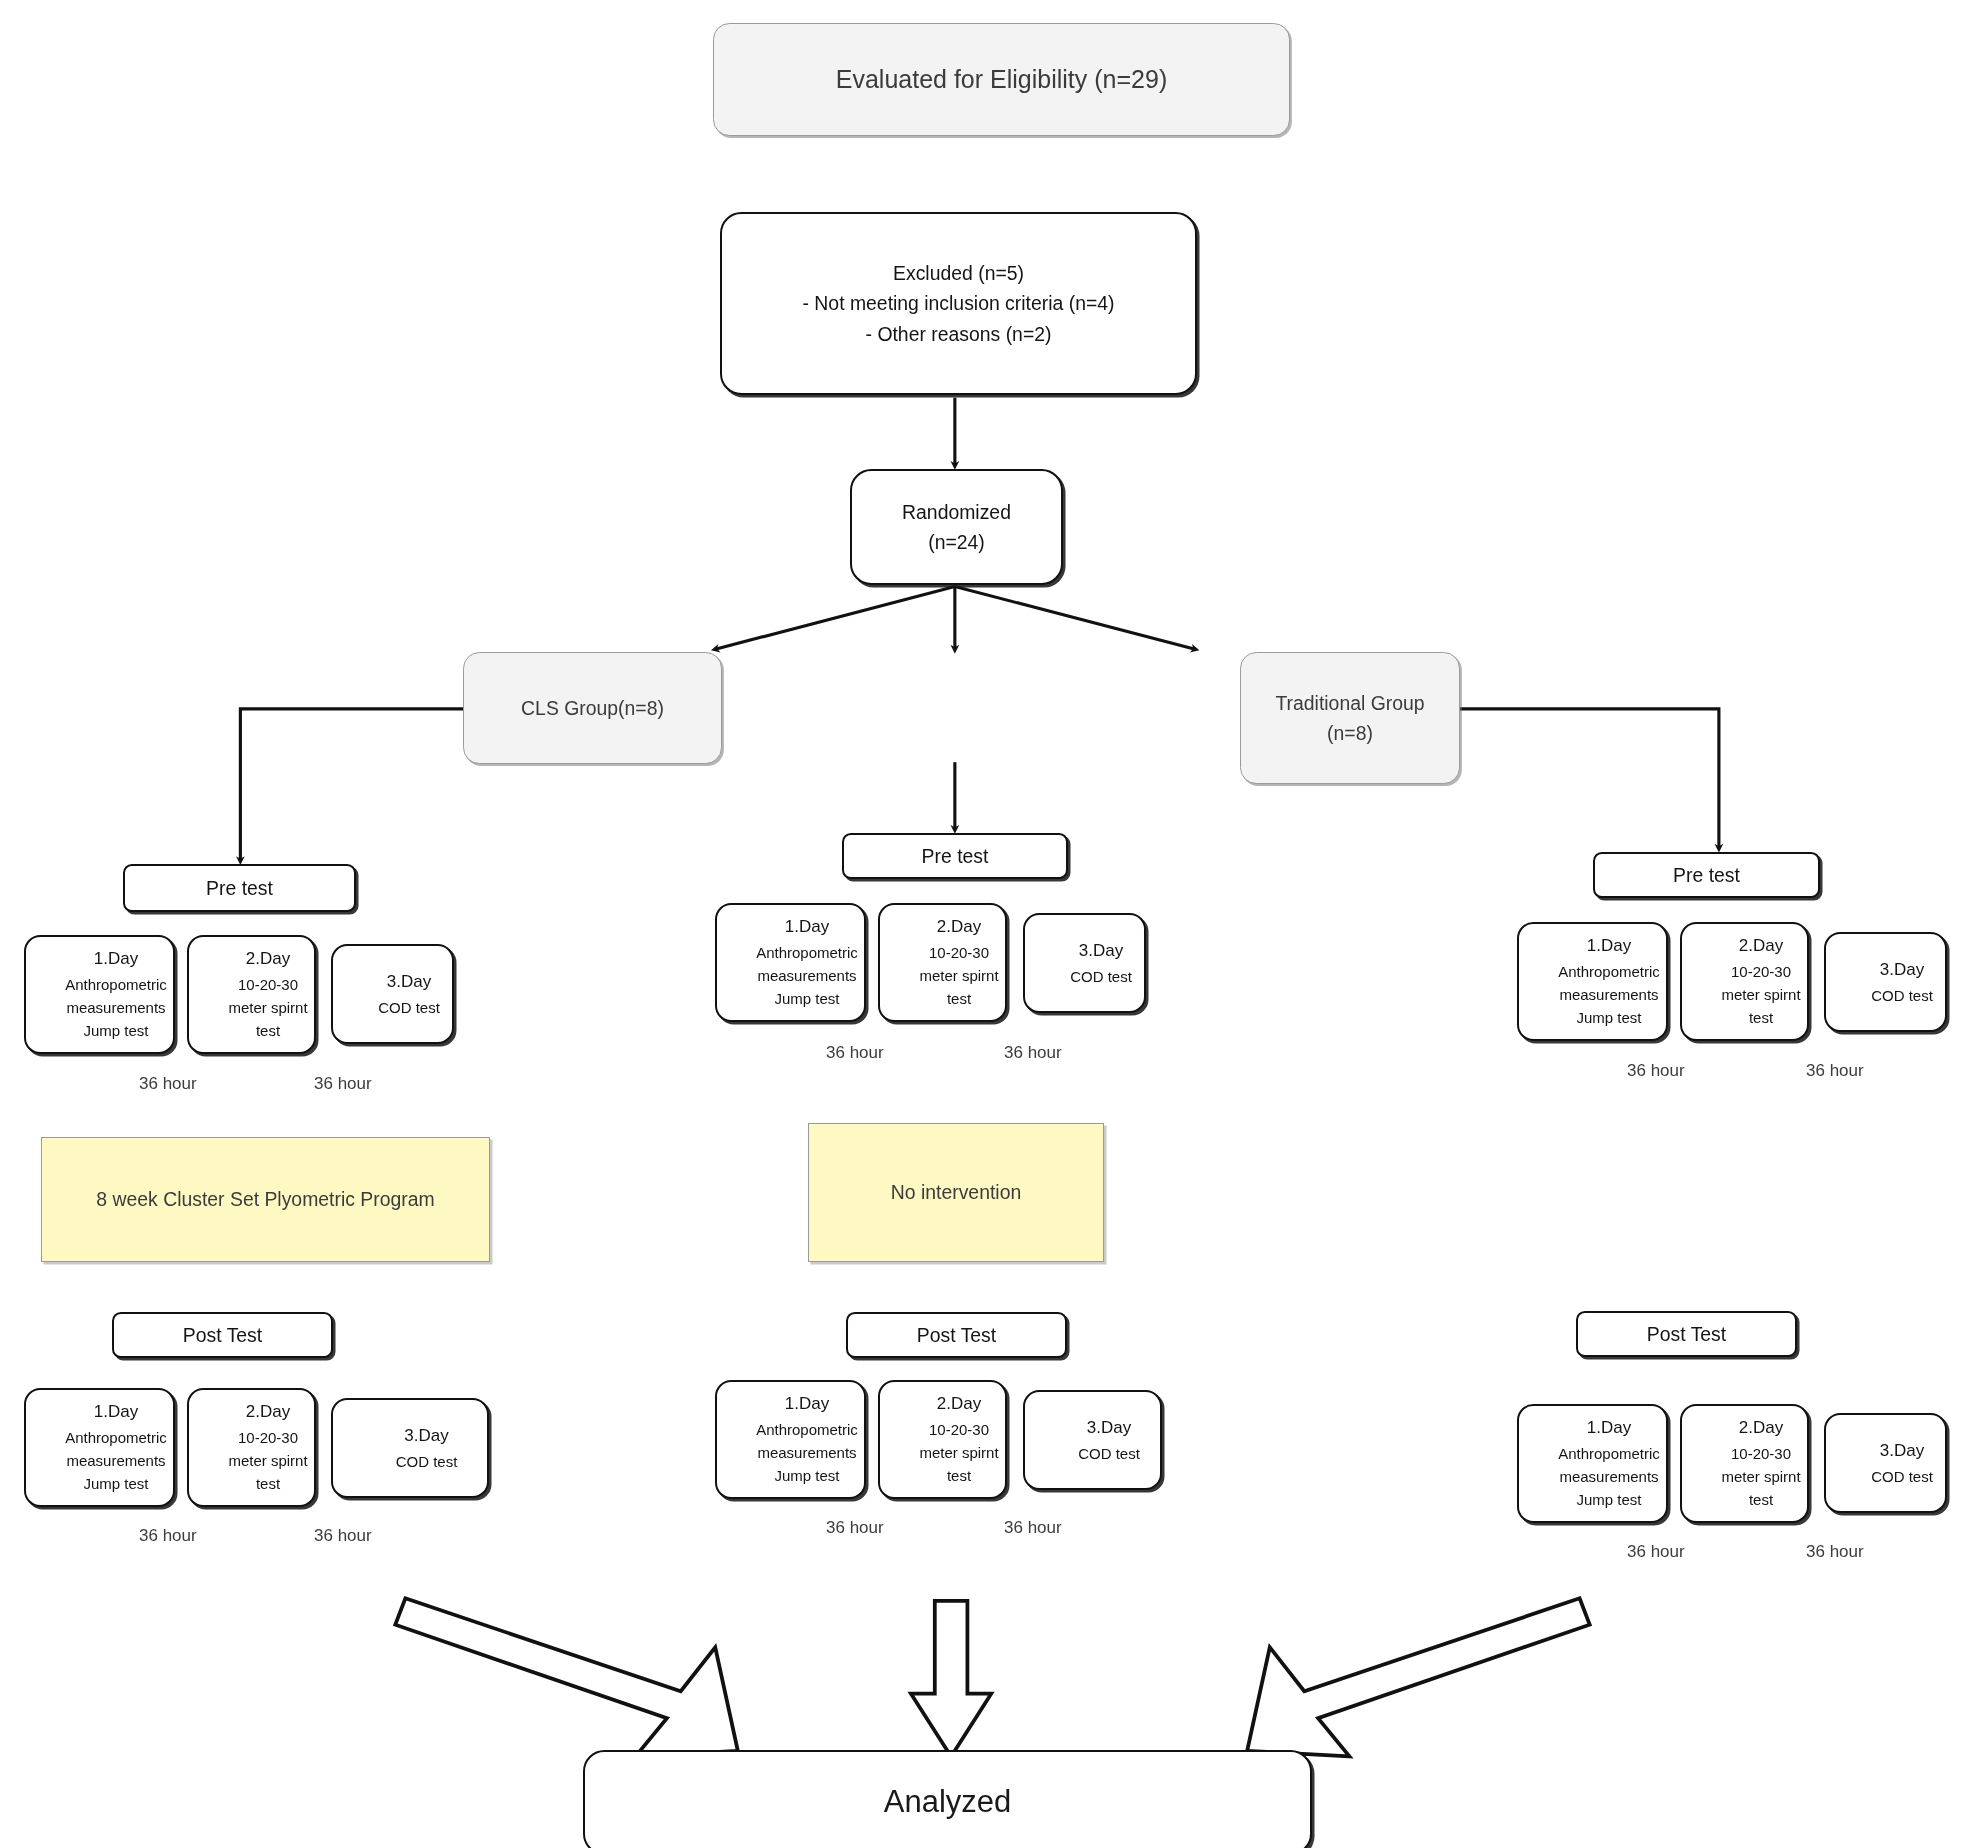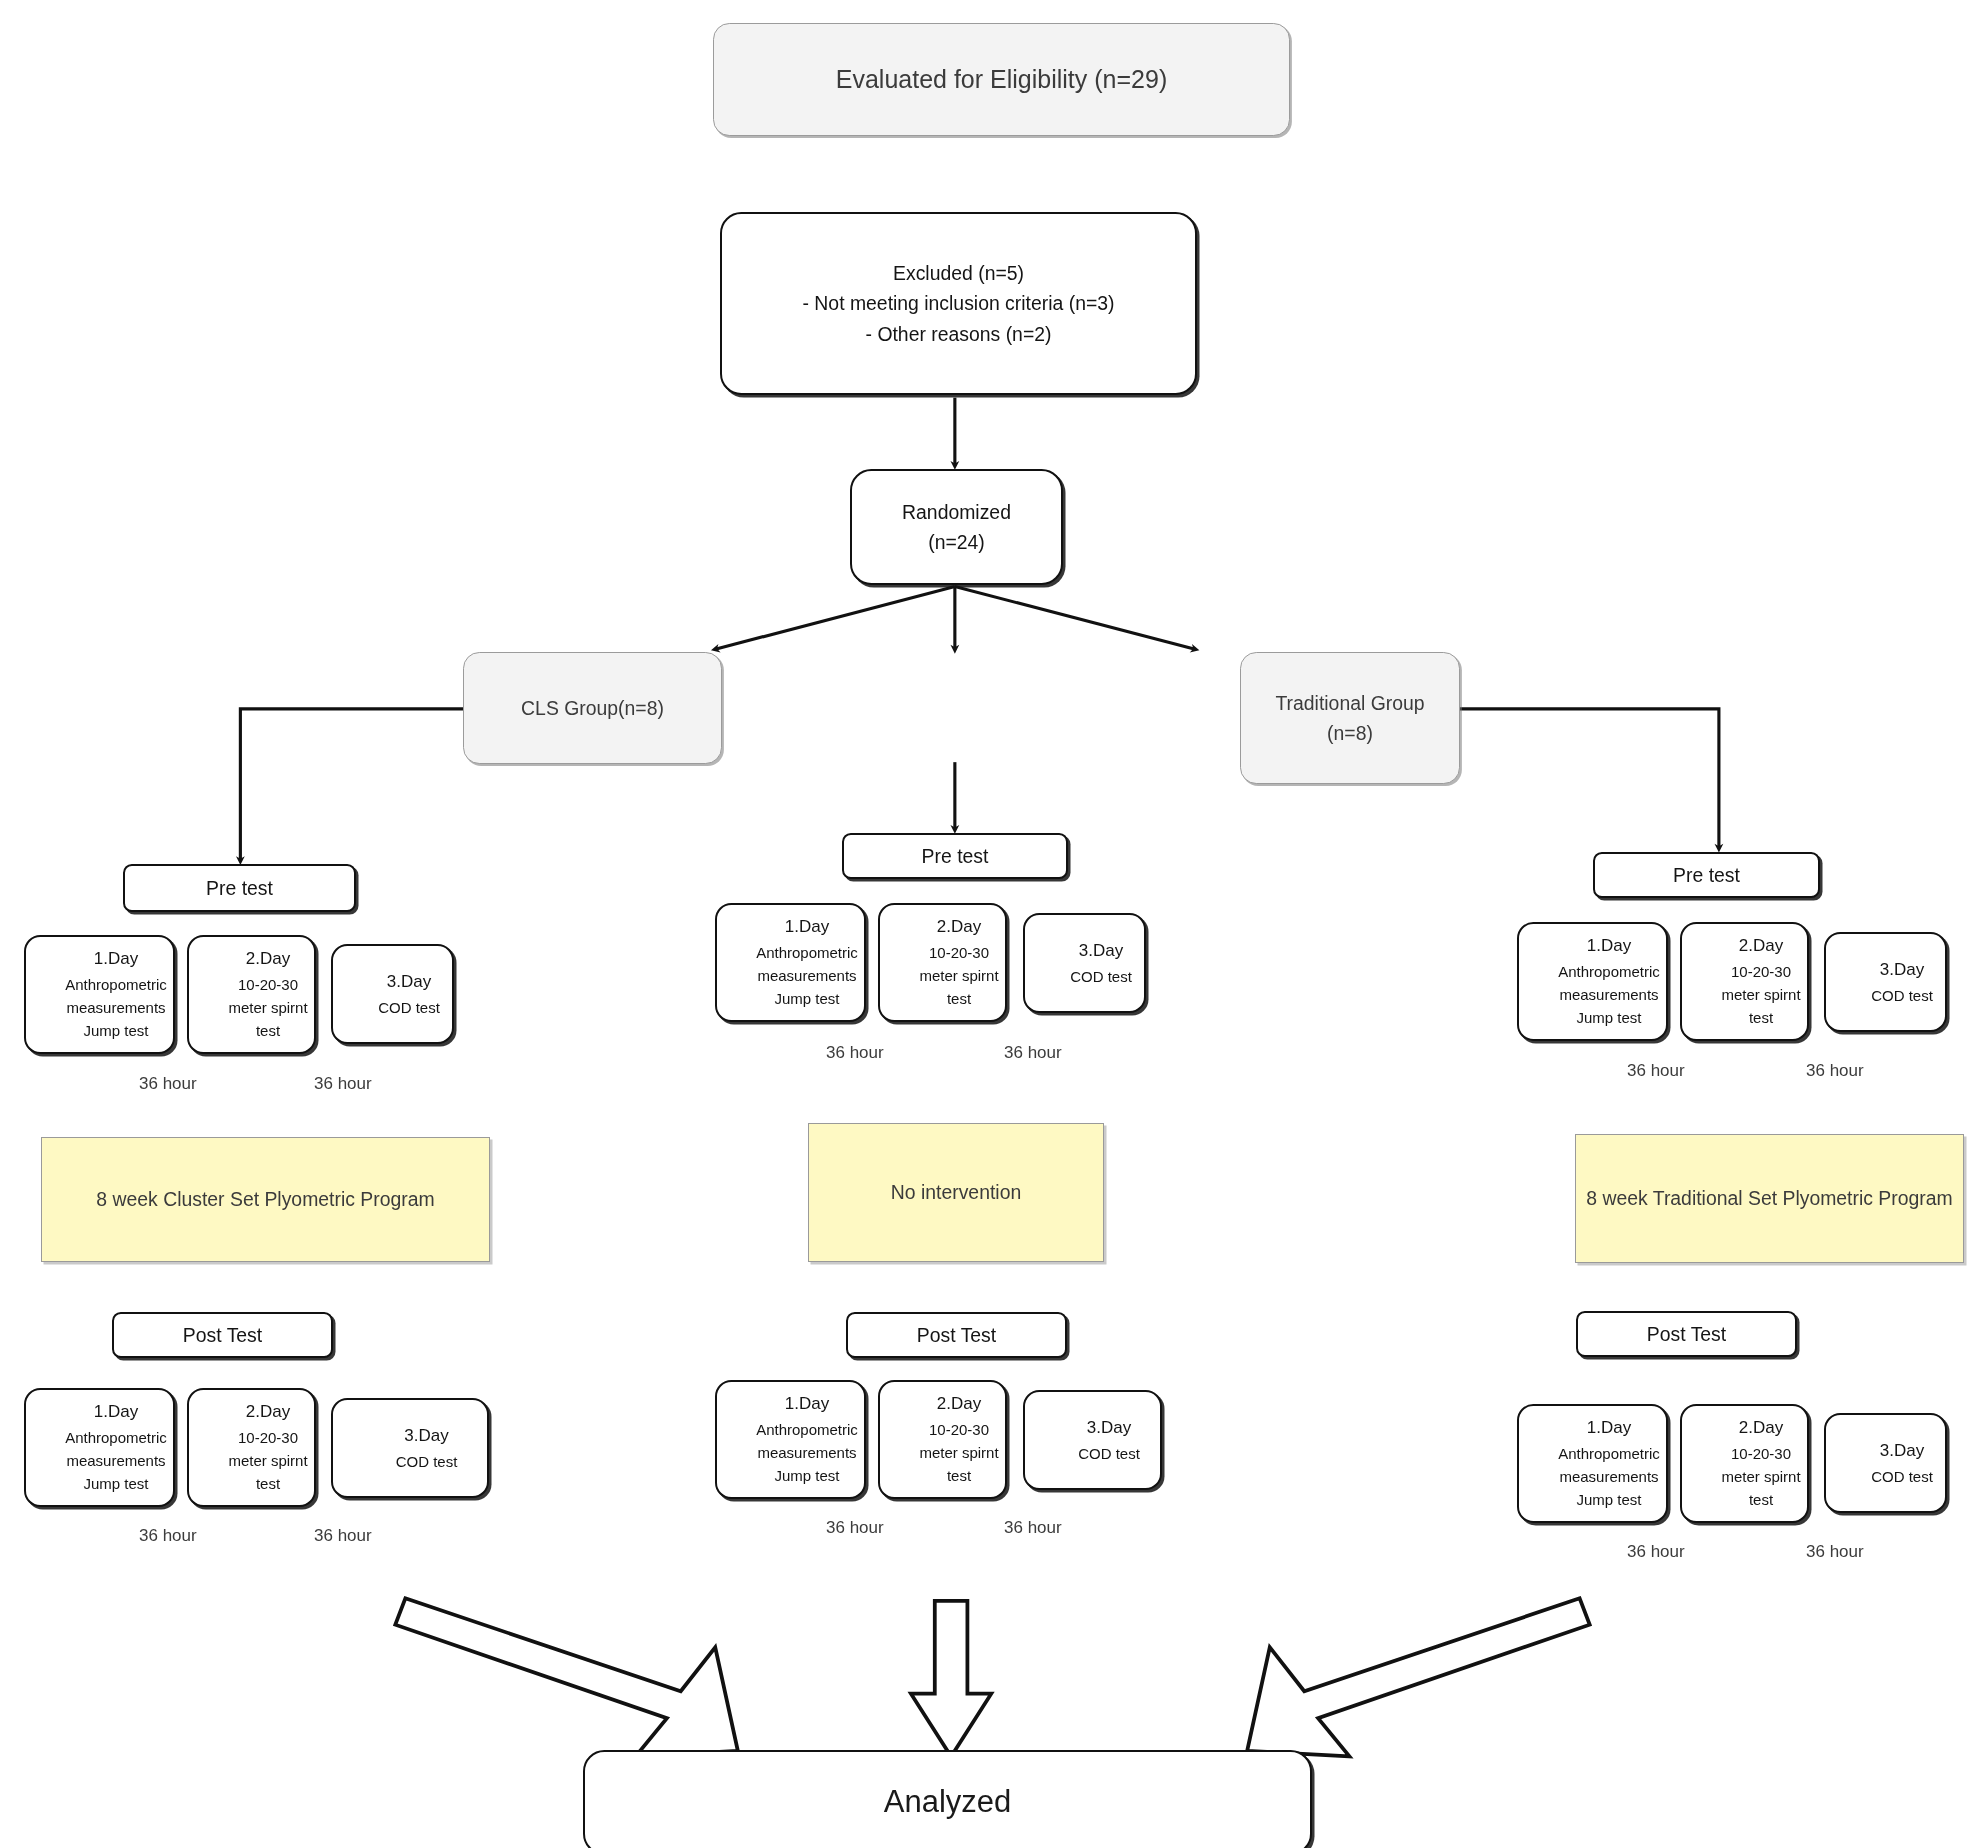--- a/index.html
+++ b/index.html
@@ -109,21 +109,21 @@
     <g fill="#fff" stroke="#111" stroke-width="6" stroke-linejoin="miter">
       <path d="M646,2548 L1085,2696 L1140,2626 L1176,2791 L1013,2800 L1063,2739 L630,2590 Z"></path>
       <path d="M2518,2548 L2079,2696 L2024,2626 L1988,2791 L2151,2800 L2101,2739 L2534,2590 Z"></path>
       <path d="M1490,2552 L1542,2552 L1542,2700 L1580,2700 L1516,2800 L1452,2700 L1490,2700 Z"></path>
     </g>
   </svg>
 
   <div class="node n-gray fs-big" style="left:669px;top:22.6px;width:577px;height:113px;margin-left:44px;">Evaluated for Eligibility (n=29)</div>
 
   <div class="node n-white fs-mid" style="left:720px;top:212px;width:477px;height:183px;">Excluded (n=5)
-- Not meeting inclusion criteria (n=3)
+- Not meeting inclusion criteria (n=4)
 - Other reasons (n=2)</div>
 
   <div class="node n-white fs-mid" style="left:850px;top:469px;width:213px;height:116px;">Randomized
 (n=24)</div>
 
   <div class="node n-gray fs-mid" style="left:463px;top:652px;width:259px;height:112px;">CLS Group(n=8)</div>
 
 
   <div class="node n-gray fs-mid" style="left:1240px;top:652px;width:220px;height:132px;">Traditional Group
 (n=8)</div>
@@ -230,21 +230,20 @@
     <span class="dl fs-xs">meter spirnt</span>
     <span class="dl fs-xs">test</span>
   </div>
   <div class="node n-day" style="left:1824px;top:932px;width:123px;height:100px;">
     <span class="dl fs-reg">3.Day</span>
     <span class="dl fs-xs">COD test</span>
   </div>
   <div class="hour-label" style="left:1627px;top:1061px;">36 hour</div>
   <div class="hour-label" style="left:1806px;top:1061px;">36 hour</div>
 
-  <div class="node n-gray-rect fs-mid" style="left:1575px;top:1134px;width:389px;height:129px;">8 week Traditional Set Plyometric Program</div>
 
   <div class="node n-white-sm fs-mid" style="left:1576px;top:1311px;width:221px;height:46px;">Post Test</div>
 
   <div class="node n-day" style="left:1517px;top:1404px;width:151px;height:119px;">
     <span class="dl fs-reg">1.Day</span>
     <span class="dl fs-xs">Anthropometric</span>
     <span class="dl fs-xs">measurements</span>
     <span class="dl fs-xs">Jump test</span>
   </div>
   <div class="node n-day" style="left:1680px;top:1404px;width:129px;height:119px;">

